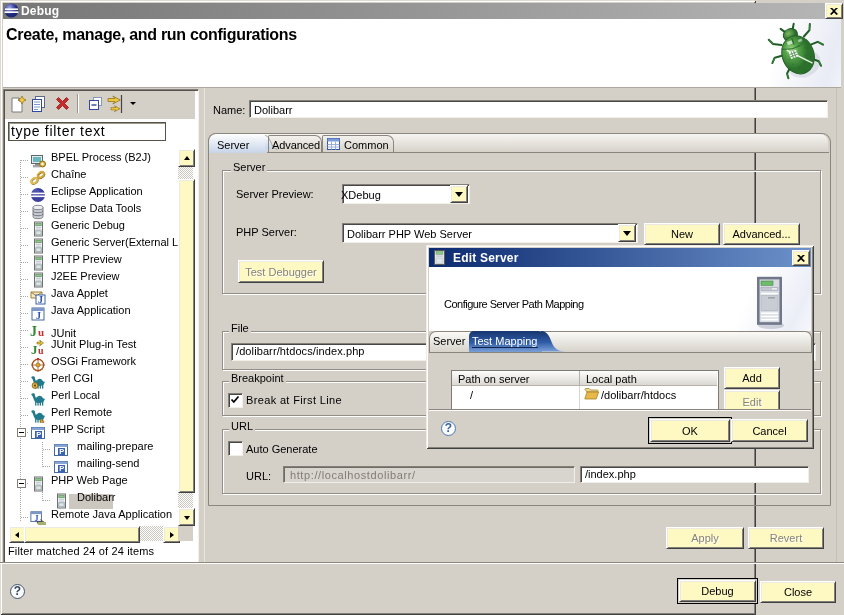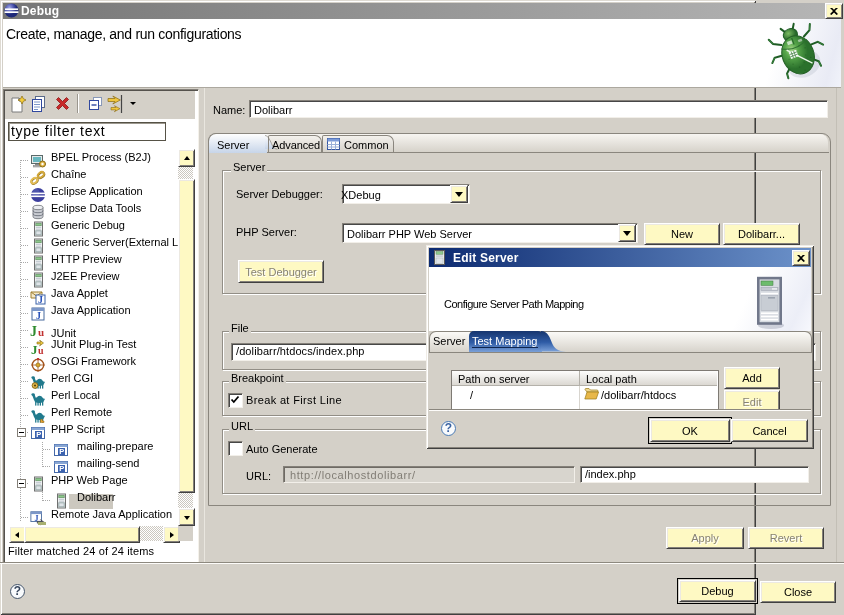--- a/index.html
+++ b/index.html
@@ -36,21 +36,21 @@
 </svg>
 <div class="a" style="left:21px;top:4px;font-weight:bold;color:#fff;font-size:12px;letter-spacing:.2px">Debug</div>
 <div class="a bo btn" style="left:825px;top:3px;width:16px;height:14px">
 <svg width="8" height="7" viewBox="0 0 8 7">
         <path d="M0 0 L3 3 L0 6 L1.4 7 L4 4.4 L6.6 7 L8 6 L5 3 L8 0 L6.6 -0.8 L4 1.8 L1.4 -0.8 Z" fill="#000"></path>
       </svg>
 </div>
 
 <div class="a" style="left:3px;top:19px;width:838px;height:68px;background:#fff;border-bottom:1px solid #aca89f"></div>
 <div class="a" style="left:700px;top:19px;width:141px;height:68px;background:linear-gradient(105deg,rgba(255,255,255,0) 52%,#e9ebf5 90%,#f1f3fa 100%)"></div>
-<div class="a" style="left:6px;top:26px;font-weight:normal;font-size:14px;letter-spacing:-.3px">Create, manage, and run configurations</div>
+<div class="a" style="left:6px;top:26px;font-weight:bold;font-size:16px;letter-spacing:-.3px">Create, manage, and run configurations</div>
 
 <svg class="a" style="left:764px;top:20px" width="66" height="64" viewBox="0 0 66 64">
  <defs>
         <radialGradient id="bod" cx="36%" cy="32%">
           <stop offset="0" stop-color="#a8d98a"></stop>
           <stop offset="40%" stop-color="#58a64b"></stop>
           <stop offset="100%" stop-color="#2b712c"></stop>
         </radialGradient>
  <radialGradient id="hed" cx="40%" cy="35%">
           <stop offset="0" stop-color="#7bbb62"></stop>
@@ -405,34 +405,34 @@
       <rect x="0.5" y="0.5" width="12" height="3" fill="#7c9bd8"></rect>
       <line x1="0.5" y1="6.5" x2="12.5" y2="6.5" stroke="#9ab0d8"></line>
       <line x1="0.5" y1="9" x2="12.5" y2="9" stroke="#9ab0d8"></line>
       <line x1="4.5" y1="3.5" x2="4.5" y2="11.5" stroke="#9ab0d8"></line>
       <line x1="8.5" y1="3.5" x2="8.5" y2="11.5" stroke="#9ab0d8"></line>
     </svg>
 <div class="a" style="left:344px;top:139px">Common</div>
 <div class="a gb" style="left:222px;top:170px;width:597px;height:122px">
       <span class="gl" style="left:8px">Server</span>
     </div>
-<div class="a" style="left:236px;top:188px">Server Debugger:</div>
+<div class="a" style="left:236px;top:188px">Server Preview:</div>
 <div class="a bi" style="left:342px;top:184px;width:126px;height:18px"></div>
     <div class="a" style="left:341px;top:189px">XDebug</div>
     <div class="a bo btn" style="left:450px;top:185px;width:16px;height:16px;padding:0">
       <div style="width:0;height:0;border:4.5px solid transparent;border-top:5.5px solid #000;margin-bottom:-5px"></div>
     </div>
 <div class="a" style="left:236px;top:226px">PHP Server:</div>
 <div class="a bi" style="left:342px;top:223px;width:294px;height:18px"></div>
     <div class="a" style="left:347px;top:228px">Dolibarr PHP Web Server</div>
     <div class="a bo btn" style="left:618px;top:224px;width:16px;height:16px;padding:0">
       <div style="width:0;height:0;border:4.5px solid transparent;border-top:5.5px solid #000;margin-bottom:-5px"></div>
     </div>
 <div class="a bo btn" style="left:644px;top:223px;width:74px;height:20px">New</div>
-<div class="a bo btn" style="left:723px;top:223px;width:75px;height:20px">Dolibarr...</div>
+<div class="a bo btn" style="left:723px;top:223px;width:75px;height:20px">Advanced...</div>
 <div class="a bo btn dis" style="left:238px;top:260px;width:84px;height:21px">Test Debugger</div>
 <div class="a gb" style="left:222px;top:331px;width:597px;height:37px">
       <span class="gl" style="left:6px">File</span>
     </div>
 <div class="a bi" style="left:231px;top:343px;width:583px;height:16px"></div>
 <div class="a" style="left:236px;top:345px;letter-spacing:.1px">/dolibarr/htdocs/index.php</div>
 <div class="a gb" style="left:222px;top:381px;width:597px;height:33px">
       <span class="gl" style="left:6px">Breakpoint</span>
     </div>
 <div class="a cb" style="left:228px;top:393px"></div>

